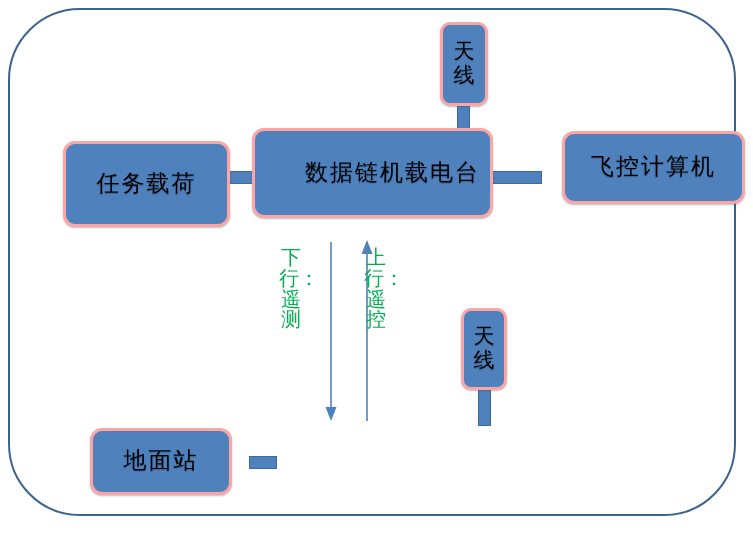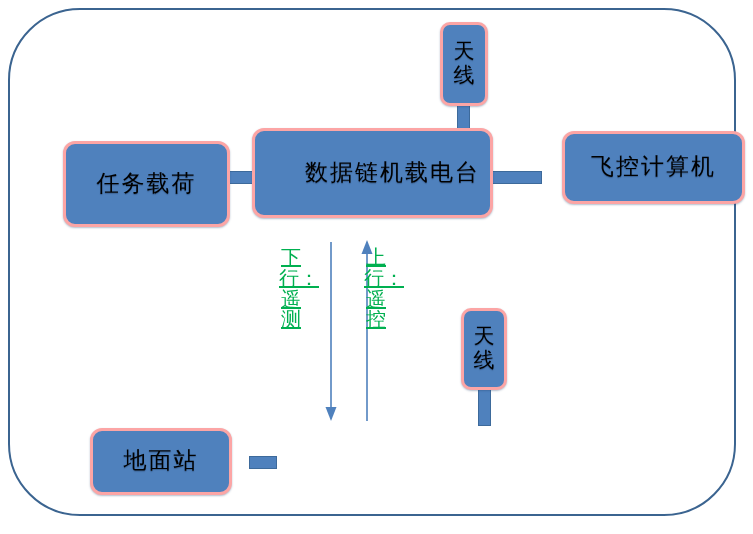--- a/index.html
+++ b/index.html
@@ -103,21 +103,20 @@
   .vlabel {
     position: absolute;
     color: #00b050;
     font-size: 20px;
     line-height: 1.04;
     text-align: center;
     width: 24px;
     letter-spacing: 0;
     word-break: break-all;
     font-family: "Liberation Serif", "DejaVu Serif", serif;
-    text-decoration: underline;
   }
   #label-downlink { left: 279px; top: 247px; }
   #label-uplink   { left: 364px; top: 247px; }
 </style>
 </head>
 <body>
 
 <div id="canvas">
 
   <div class="outer-boundary"></div>

